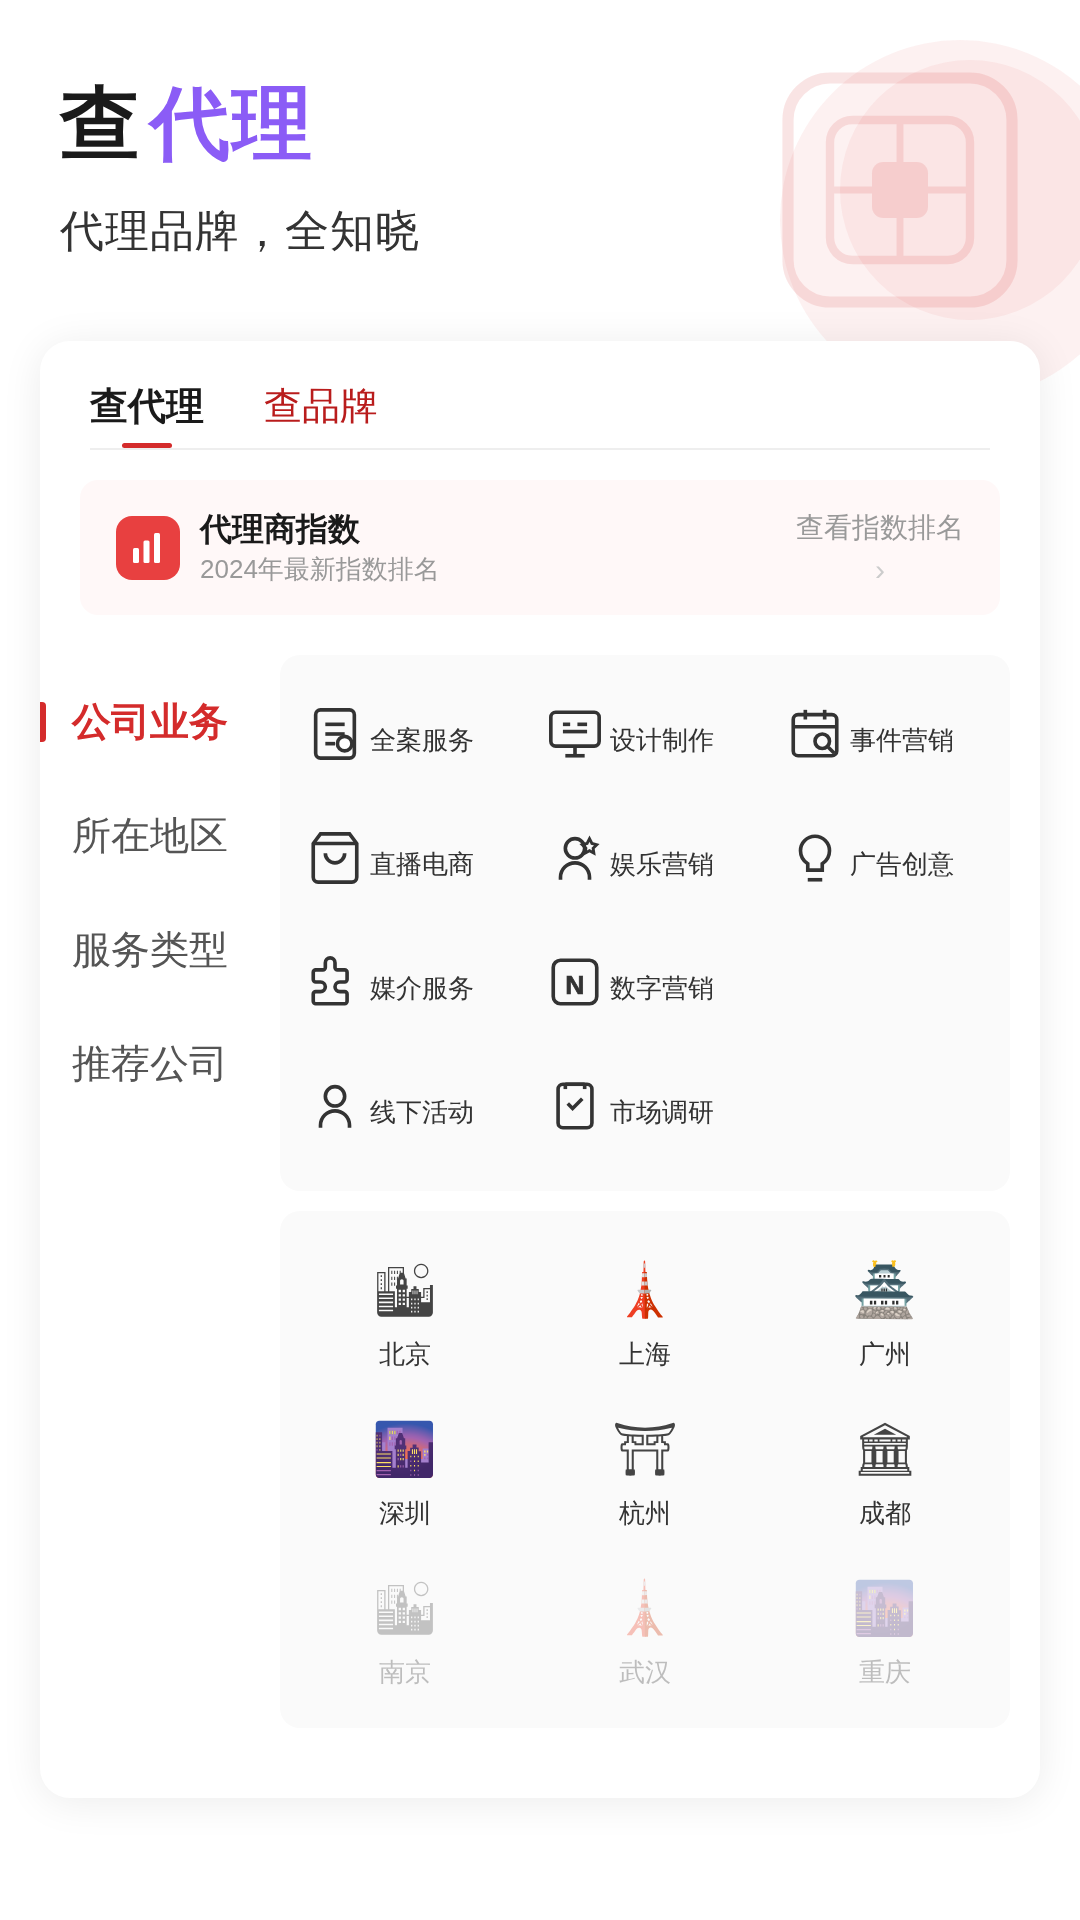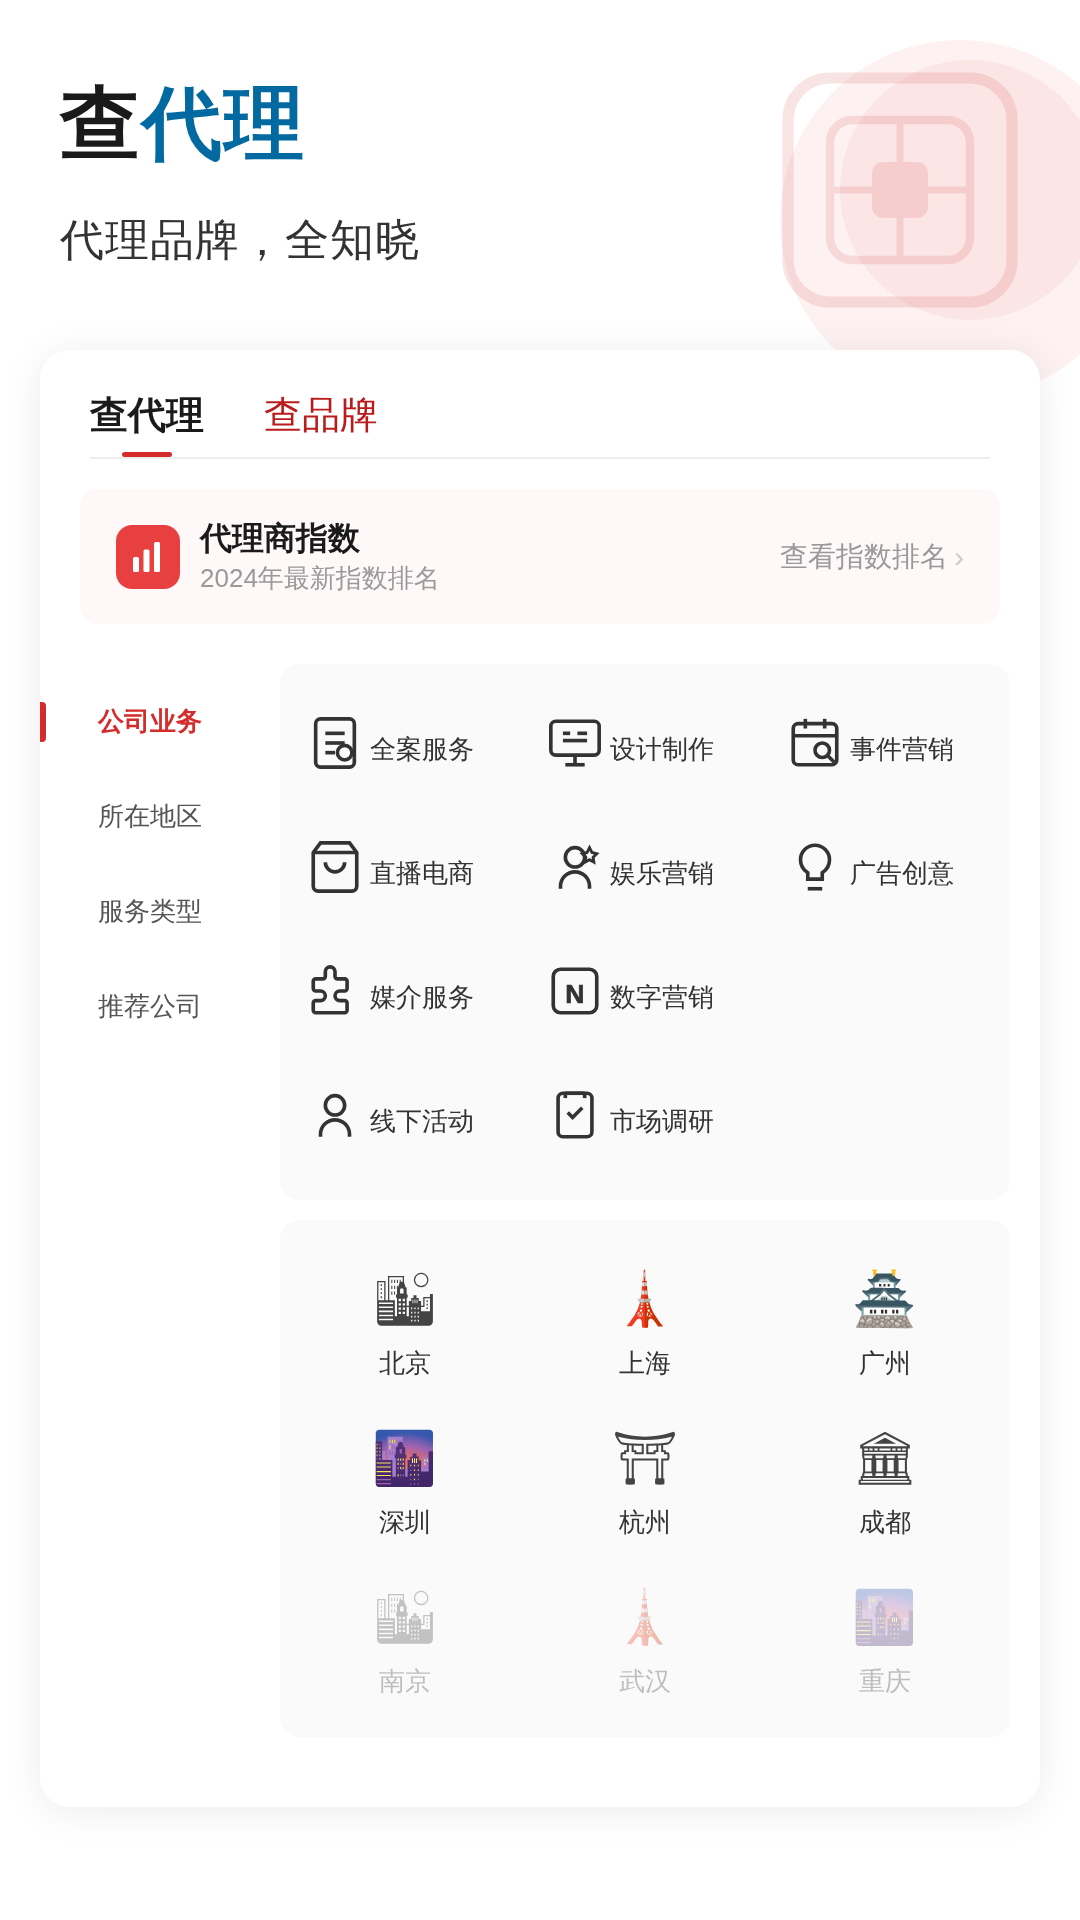--- a/index.html
+++ b/index.html
@@ -44,26 +44,27 @@
     .header-logo-text {
       font-size: 80px;
       font-weight: 900;
       letter-spacing: 2px;
       line-height: 1.1;
     }
     .header-logo-text .black-part {
       color: #1a1a1a;
     }
     .header-logo-text .red-part {
-      color: #0369a1;
+      color: #8b5cf6;
+      margin-left: 8px;
     }
     .header-subtitle {
       font-size: 44px;
       color: #333;
-      margin-top: 43px;
+      margin-top: 34px;
       font-weight: 400;
       letter-spacing: 1px;
     }
 
     
     .bg-logo {
       position: absolute;
       top: 50px;
       right: 30px;
       width: 300px;
@@ -155,20 +156,21 @@
     .index-subtitle {
       font-size: 26px;
       color: #999;
     }
     .index-link {
       font-size: 28px;
       color: #999;
       display: flex;
       align-items: center;
       gap: 6px;
+      flex-direction: column;
     }
     .index-link .chevron {
       font-size: 30px;
       color: #ccc;
     }
 
     
     .category-section {
       display: flex;
       margin-top: 30px;
@@ -176,21 +178,21 @@
 
     
     .sidebar-nav {
       width: 220px;
       flex-shrink: 0;
       padding: 20px 0;
     }
     .sidebar-nav-item {
       padding: 30px 0;
       text-align: center;
-      font-size: 26px;
+      font-size: 39px;
       color: #555;
       cursor: pointer;
       position: relative;
     }
     .sidebar-nav-item.active {
       color: #d42b2b;
       font-weight: 700;
     }
     .sidebar-nav-item.active::before {
       content: '';

